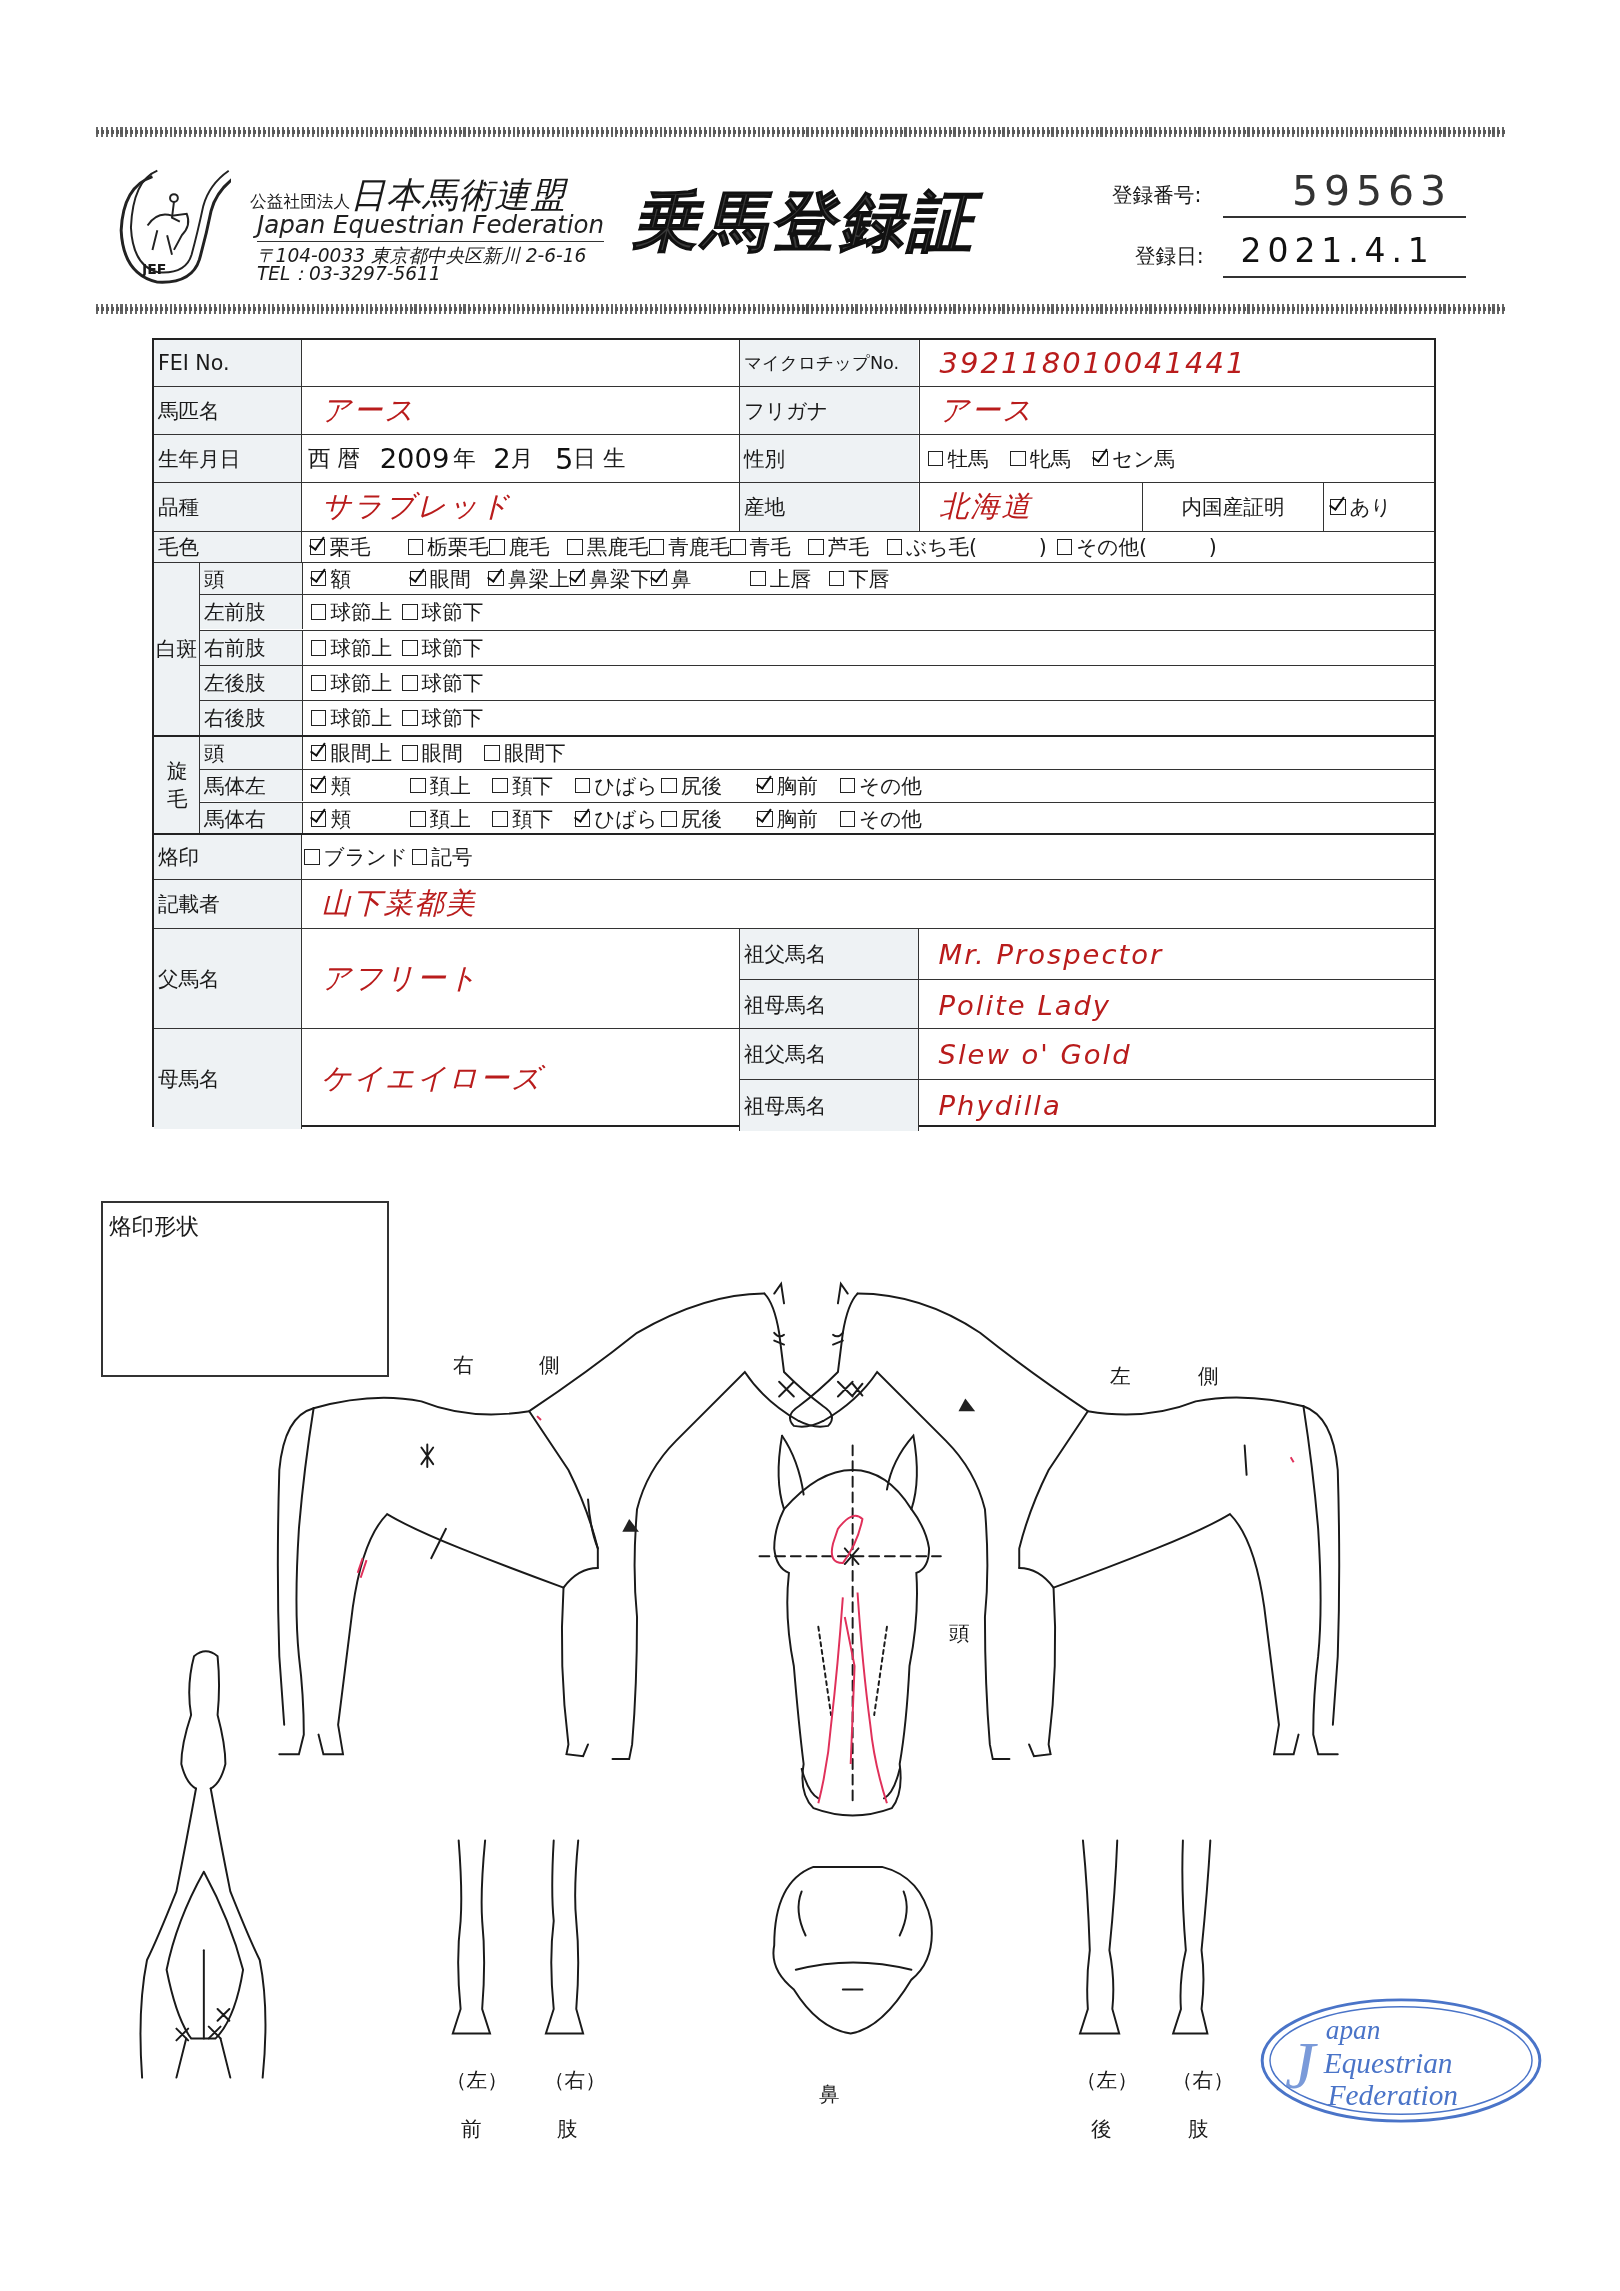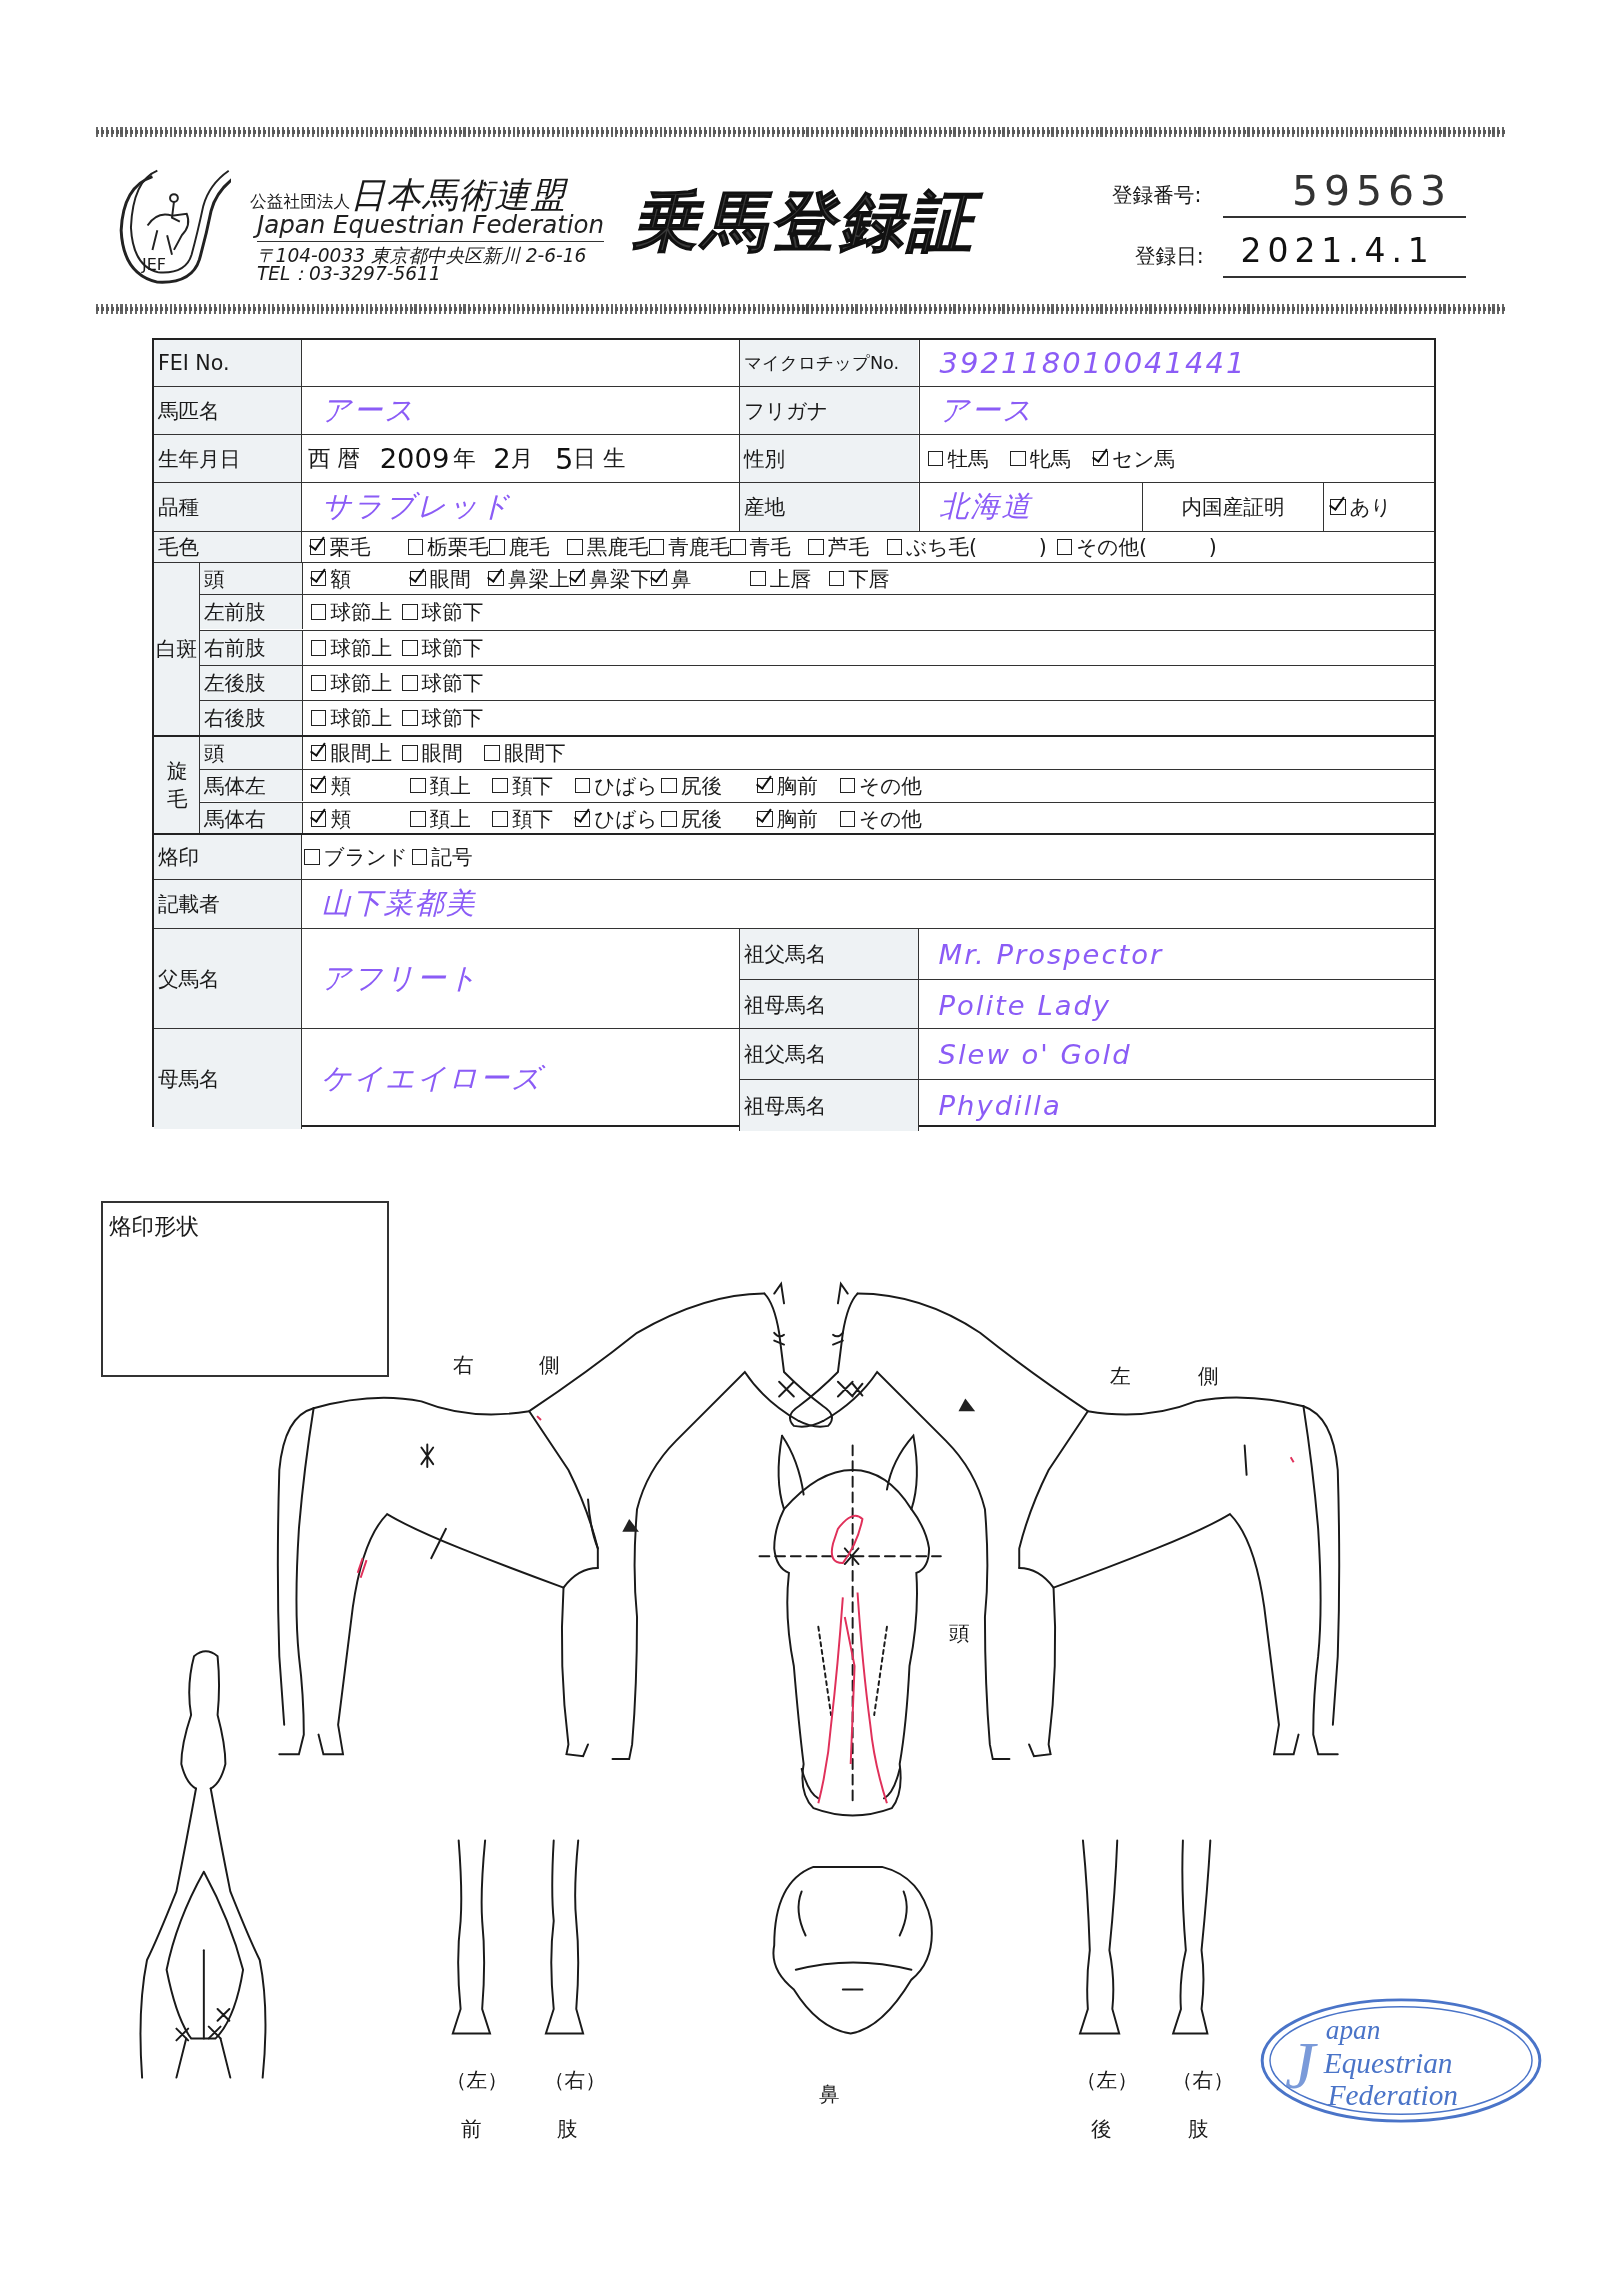--- a/index.html
+++ b/index.html
@@ -30,21 +30,21 @@
   .hand { font-family: "DejaVu Sans", sans-serif; color: #111; }
   .underline { border-bottom: 2px solid #333; }
 
   
   .tbl { position: absolute; left: 152px; top: 338px; width: 1284px; border: 2px solid #222; box-sizing: border-box; }
   .row { position: absolute; left: 0; right: 0; border-top: 1.5px solid #333; box-sizing: border-box; }
   .cell { position: absolute; top: 0; bottom: 0; box-sizing: border-box; display: flex; align-items: center; }
   .lbl { background: #eef2f4; font-size: 20.6px; padding-left: 3.9px; }
   .vline { border-left: 1.5px solid #333; }
   .val { font-size: 20.6px; padding-left: 9.8px; white-space: pre; }
-  .handval { font-size: 29px; padding-left: 19.6px; color: #8b5cf6; font-style: italic; letter-spacing: 2px; }
+  .handval { font-size: 29px; padding-left: 19.6px; color: #b91c1c; font-style: italic; letter-spacing: 2px; }
   .cb { display: inline-block; width: 13.7px; height: 13.7px; border: 1.5px solid #222; margin-right: 3.9px; position: relative; vertical-align: -1px; }
   .cb.on::after {
     content: ""; position: absolute; left: 2px; top: -5.9px; width: 5.9px; height: 13.7px;
     border-right: 2px solid #111; border-bottom: 2px solid #111; transform: rotate(35deg);
   }
   .opt { display: inline-flex; align-items: center; margin-right: 21.6px; font-size: 20.6px; }
   .options { display: flex; align-items: center; padding-left: 7.8px; }
 
   .brand-box { position: absolute; left: 101px; top: 1201px; width: 284px; height: 172px; border: 2px solid #333; }
   .brand-box span { position: absolute; left: 5.9px; top: 7.8px; font-size: 22.5px; }
@@ -58,21 +58,21 @@
 <div class="stars" style="top:304px;"></div>
 
 <div class="abs" style="left:113px;top:157px;width:118px;height:132px;">
   <svg width="118" height="132" viewBox="0 0 120 135">
     <path d="M40 20 Q10 30 8 75 Q10 120 45 128 Q80 130 88 105 Q95 80 100 55 Q105 35 125 20 Q135 12 140 5" fill="none" stroke="#222" stroke-width="3"></path>
     <path d="M45 14 Q20 24 18 72 Q20 112 46 118 Q74 120 80 100 Q86 78 92 50 Q98 28 118 14" fill="none" stroke="#222" stroke-width="2"></path>
     <path d="M35 70 Q45 55 60 60 L75 58 Q80 70 70 80 L62 95 M45 75 L40 95 M55 80 L60 100" fill="none" stroke="#222" stroke-width="2"></path>
     <circle cx="62" cy="42" r="4" fill="none" stroke="#222" stroke-width="2"></circle>
     <path d="M62 46 L60 62 L68 66" fill="none" stroke="#222" stroke-width="2"></path>
   </svg>
-  <div class="abs" style="left:29px;top:98px;font-size:16px;font-weight:normal;">JEF</div>
+  <div class="abs" style="left:29px;top:104px;font-size:14px;font-weight:bold;">JEF</div>
 </div>
 <div class="abs" style="left:250px;top:172px;white-space:nowrap;">
   <span class="logo-org-small">公益社団法人</span><span class="logo-org-big">日本馬術連盟</span>
 </div>
 <div class="abs logo-en" style="left:257px;top:210px;white-space:nowrap;border-bottom:1.5px solid #333;padding-bottom:2px;">Japan Equestrian Federation</div>
 <div class="abs logo-addr" style="left:257px;top:245px;white-space:nowrap;">〒104-0033 東京都中央区新川 2-6-16</div>
 <div class="abs logo-addr" style="left:257px;top:263px;white-space:nowrap;">TEL：03-3297-5611</div>
 
 <div class="abs doc-title" style="left:632px;top:178px;white-space:nowrap;">乗馬登録証</div>
 

